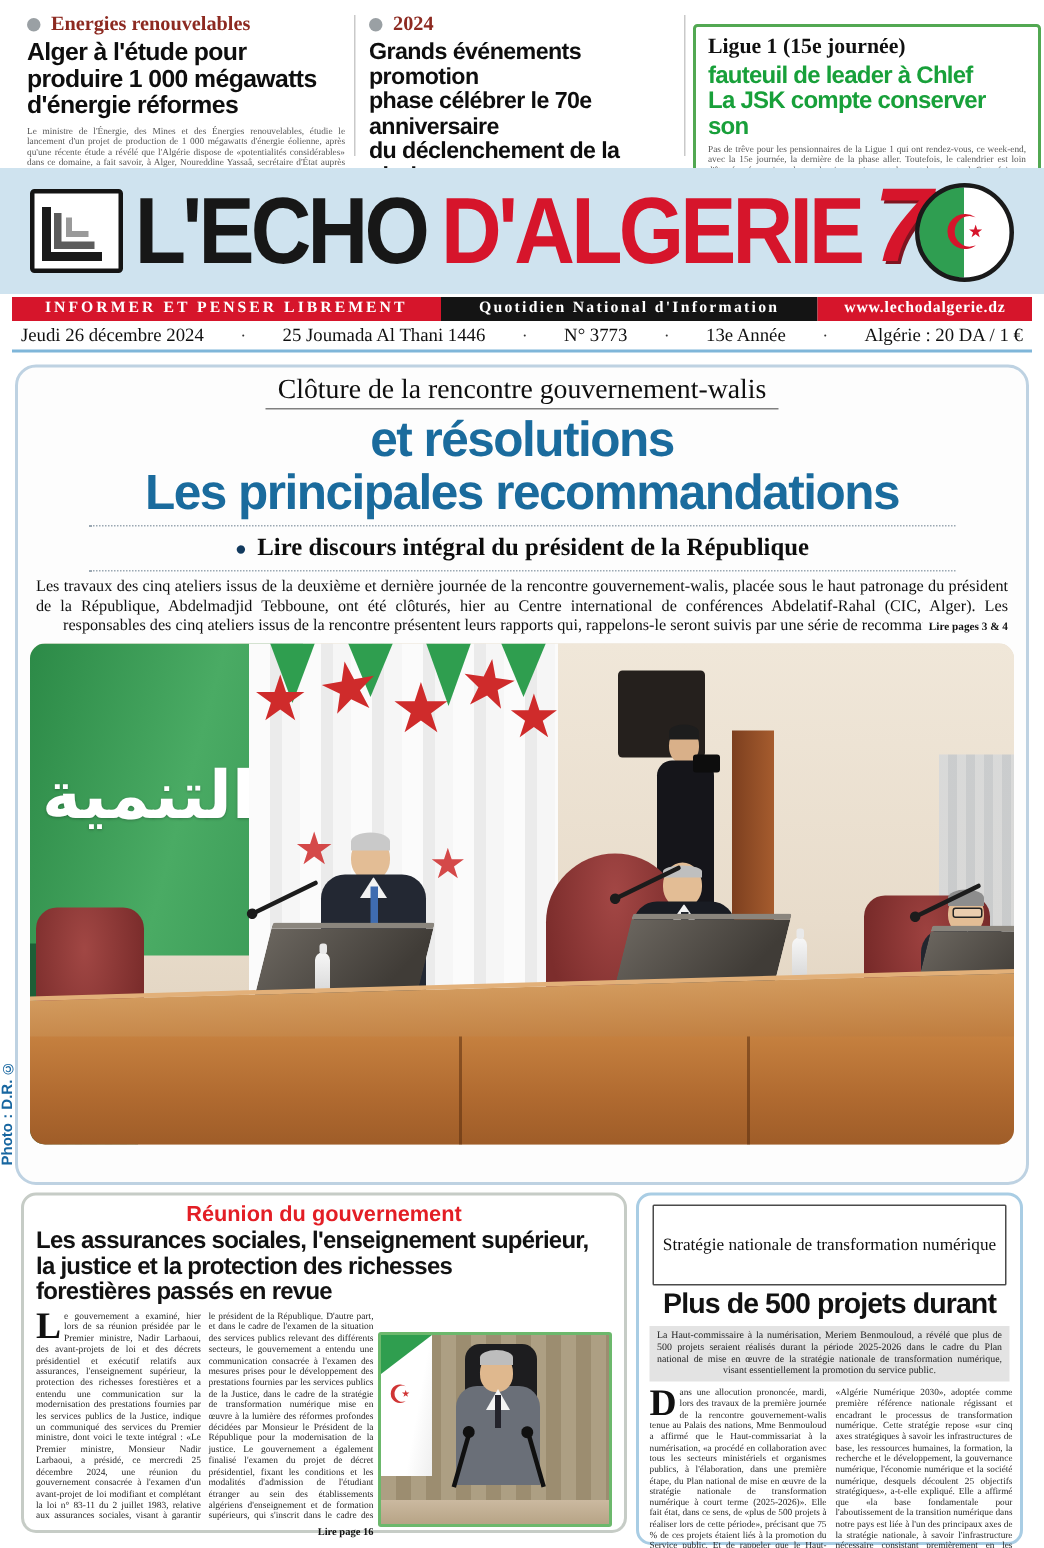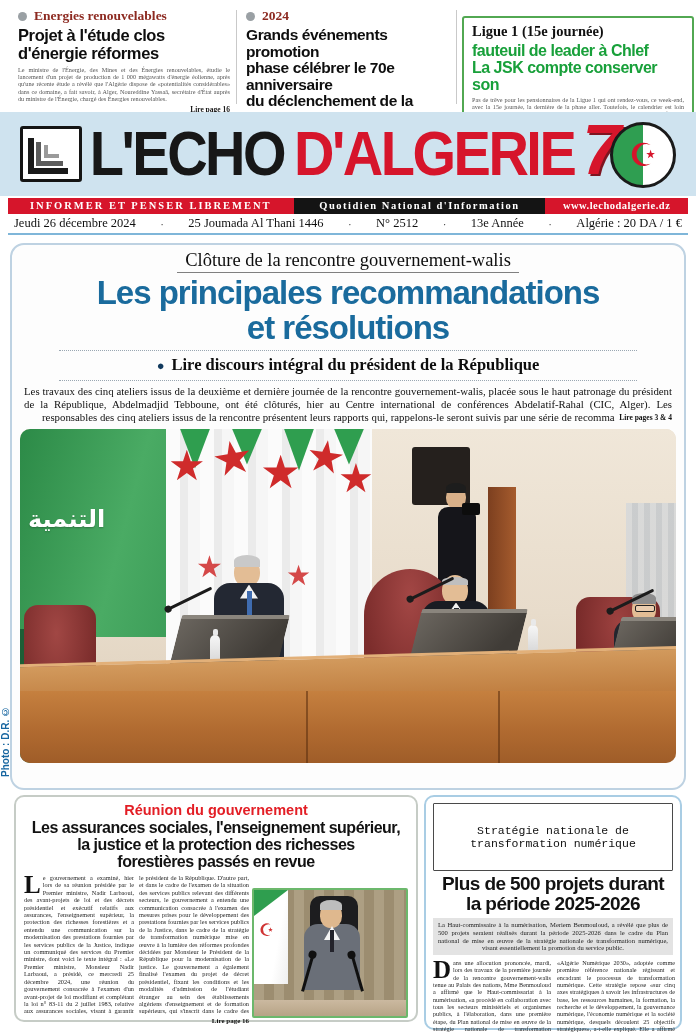--- a/index.html
+++ b/index.html
@@ -71,21 +71,21 @@
   .m-lead{position:relative;font-size:10.8px;line-height:13.2px;text-align:justify;
           text-align-last:center;margin:3px 4px 0;color:#101010;}
   .m-pages{position:absolute;right:0;bottom:0;font-size:7.5px;font-weight:bold;background:#fdfdfd;padding-left:4px;}
 
   
   .photo-scene{position:relative;margin-top:4px;height:334px;border-radius:10px;overflow:hidden;background:#e7dccc;}
   .sc{position:absolute;}
   .sc-wall{inset:0;background:linear-gradient(180deg,#f0e7d9 0%,#e8dccb 55%,#dccdb8 100%);}
   .sc-green{left:0;top:0;width:182px;height:208px;
             background:linear-gradient(105deg,#2c8a47 0%,#4aab64 55%,#379754 100%);}
-  .sc-arabic{left:8px;top:76px;color:#fff;font-weight:bold;font-size:24px;
+  .sc-arabic{left:8px;top:76px;color:#fff;font-weight:bold;font-size:44px;
              font-family:"DejaVu Sans",sans-serif;text-shadow:0 1px 2px rgba(0,0,0,.25);}
   .sc-curtain{left:0;top:200px;width:72px;height:134px;
               background:repeating-linear-gradient(90deg,#1d5e36 0 5px,#2a7a48 5px 10px);}
   .sc-flags{left:146px;top:0;width:206px;height:262px;
             background:repeating-linear-gradient(90deg,#fbfbfb 0 14px,#ebebeb 14px 22px,#f6f6f6 22px 34px);}
   .st{position:absolute;font-family:"DejaVu Sans",sans-serif;}
   .st-r{color:#cf2b2b;}
   .gw{position:absolute;background:#2f9e4f;clip-path:polygon(0 0,100% 0,50% 100%);}
   .sc-speaker{left:392px;top:18px;width:58px;height:58px;background:#25201d;border-radius:3px;}
   .sc-wood{left:468px;top:58px;width:28px;height:155px;background:linear-gradient(90deg,#7c3f1f,#a65c2e);}
@@ -118,21 +118,21 @@
   .seam{position:absolute;top:0;width:2px;height:100%;background:rgba(90,45,15,.55);}
 
   .photo-credit{position:absolute;left:0px;top:706px;writing-mode:vertical-rl;transform:rotate(180deg);
                 color:#1766a0;font-family:"Liberation Sans",sans-serif;font-weight:bold;font-size:10px;}
 
   
   .bl-box{position:absolute;left:14px;top:795px;width:404px;height:227px;box-sizing:border-box;
           border:2px solid #c6ccc6;border-radius:10px;background:#fff;padding:5px 8px;}
   .bl-kicker{text-align:center;color:#e31e25;font-family:"Liberation Sans",sans-serif;
              font-size:14.5px;font-weight:bold;}
-  .bl-headline{text-align:center;font-family:"Liberation Sans",sans-serif;font-weight:800;
+  .bl-headline{text-align:left;font-family:"Liberation Sans",sans-serif;font-weight:800;
                font-size:16px;line-height:17px;letter-spacing:-0.5px;color:#121212;margin-top:1px;white-space:nowrap;}
   .bl-body{position:relative;margin-top:4px;height:152px;}
   .bl-col{position:absolute;top:0;width:110px;height:140px;overflow:hidden;font-size:6.3px;
           line-height:7.4px;text-align:justify;color:#262626;}
   .blc1{left:0;}.blc2{left:115px;}
   .dropcap{float:left;font-size:25px;line-height:21px;font-weight:bold;padding-right:2px;color:#111;}
   .bl-ref{position:absolute;left:115px;top:143px;width:110px;text-align:right;font-weight:bold;font-size:7px;}
   .bl-photo{position:absolute;right:0;top:14px;width:152px;height:126px;border:2px solid #6cb86c;
             border-radius:2px;overflow:hidden;background:repeating-linear-gradient(90deg,#ad9f83 0 10px,#9c8d70 10px 20px);}
   .blp{position:absolute;}
@@ -149,21 +149,21 @@
   .blp-mic::after{content:"";position:absolute;left:-3px;top:-6px;width:8px;height:8px;border-radius:50%;background:#101010;}
   .blp-m1{left:52px;top:66px;transform:rotate(16deg);}
   .blp-m2{left:102px;top:66px;transform:rotate(-16deg);}
   .blp-desk{left:0;bottom:0;width:100%;height:16px;background:linear-gradient(#cbb9a0,#b7a486);}
 
   
   .br-box{position:absolute;left:424px;top:795px;width:258px;height:235px;box-sizing:border-box;
           border:2px solid #a9cde4;border-radius:10px;background:#fff;padding:6px 7px;}
   .br-kicker-wrap{text-align:center;}
   .br-kicker{display:inline-block;border:1.5px solid #4a4a4a;border-radius:1px;padding:20px 6px;
-             font-family:Liberation Mono, monospace;font-size:11.5px;color:#101010;}
+             font-family:Liberation Serif, serif;font-size:11.5px;color:#101010;}
   .br-headline{text-align:center;font-family:"Liberation Sans",sans-serif;font-weight:800;
                font-size:19px;line-height:20px;letter-spacing:-0.6px;color:#121212;margin-top:3px;}
   .br-lead{margin-top:4px;background:#e3e3e3;padding:3px 5px;font-size:6.6px;line-height:7.8px;
            text-align:justify;text-align-last:center;color:#222;}
   .br-body{position:relative;margin-top:4px;height:112px;}
   .br-col{position:absolute;top:0;width:118px;height:112px;overflow:hidden;font-size:6.2px;
           line-height:7.3px;text-align:justify;color:#262626;}
   .brc1{left:0;}.brc2{left:124px;}
 </style>
 </head>
@@ -174,21 +174,22 @@
   <div class="top-strip">
     <div class="ts-div ts-div1"></div>
     <div class="ts-div ts-div2"></div>
 
     <div class="ts-art ts-left">
       <div class="kick">
         <span class="dot"></span>
         <span>Energies renouvelables</span>
       </div>
       <div class="ts-headline">
-        <div>Projet à l'étude clos</div>
+        <div>Alger à l'étude pour</div>
+        <div>produire 1 000 mégawatts</div>
         <div>d'énergie réformes</div>
       </div>
       <div class="ts-lead">Le ministre de l'Énergie, des Mines et des Énergies renouvelables, étudie le lancement d'un projet de production de 1 000 mégawatts d'énergie éolienne, après qu'une récente étude a révélé que l'Algérie dispose de «potentialités considérables» dans ce domaine, a fait savoir, à Alger, Noureddine Yassaâ, secrétaire d'État auprès du ministre de l'Énergie, chargé des Énergies renouvelables.</div>
       <div class="page-ref">Lire page 16</div>
     </div>
 
     <div class="ts-art ts-center">
       <div class="kick">
         <span class="dot"></span>
         <span>2024</span>
@@ -235,34 +236,34 @@
     <div class="ib-left">INFORMER ET PENSER LIBREMENT</div>
     <div class="ib-center">Quotidien National d'Information</div>
     <div class="ib-right">www.lechodalgerie.dz</div>
   </div>
 
   <div class="dateline">
     <span>Jeudi 26 décembre 2024</span>
     <span class="dl-sep">·</span>
     <span>25 Joumada Al Thani 1446</span>
     <span class="dl-sep">·</span>
-    <span>N° 2512</span>
+    <span>N° 3773</span>
     <span class="dl-sep">·</span>
     <span>13e Année</span>
     <span class="dl-sep">·</span>
     <span>Algérie : 20 DA / 1 €</span>
   </div>
 
   <div class="main-box">
     <div class="m-kicker">
       <span>Clôture de la rencontre gouvernement-walis</span>
     </div>
     <div class="m-headline">
+      <div>et résolutions</div>
       <div>Les principales recommandations</div>
-      <div>et résolutions</div>
     </div>
     <div class="m-dotted"></div>
     <div class="m-bullet">
       <span class="blt">●</span><span>Lire discours intégral du président de la République</span>
     </div>
     <div class="m-dotted"></div>
     <div class="m-lead">
       <span>Les travaux des cinq ateliers issus de la deuxième et dernière journée de la rencontre gouvernement-walis, placée sous le haut patronage du président de la République, Abdelmadjid Tebboune, ont été clôturés, hier au Centre international de conférences Abdelatif-Rahal (CIC, Alger). Les responsables des cinq ateliers issus de la rencontre présentent leurs rapports qui, rappelons-le seront suivis par une série de recommandations.</span>
       <span class="m-pages">Lire pages 3 &amp; 4</span>
     </div>
@@ -377,21 +378,20 @@
       </div>
     </div>
   </div>
 
   <div class="br-box">
     <div class="br-kicker-wrap">
       <span class="br-kicker">Stratégie nationale de transformation numérique</span>
     </div>
     <div class="br-headline">
       <div>Plus de 500 projets durant</div>
-      <div>la période 2025-2026</div>
     </div>
     <div class="br-lead">La Haut-commissaire à la numérisation, Meriem Benmouloud, a révélé que plus de 500 projets seraient réalisés durant la période 2025-2026 dans le cadre du Plan national de mise en œuvre de la stratégie nationale de transformation numérique, visant essentiellement la promotion du service public.</div>
     <div class="br-body">
       <div class="br-col brc1">
         <span class="dropcap">D</span><span>ans une allocution prononcée, mardi, lors des travaux de la première journée de la rencontre gouvernement-walis tenue au Palais des nations, Mme Benmouloud a affirmé que le Haut-commissariat à la numérisation, «a procédé en collaboration avec tous les secteurs ministériels et organismes publics, à l'élaboration, dans une première étape, du Plan national de mise en œuvre de la stratégie nationale de transformation numérique à court terme (2025-2026)». Elle fait état, dans ce sens, de «plus de 500 projets à réaliser lors de cette période», précisant que 75 % de ces projets étaient liés à la promotion du Service public. Et de rappeler que le Haut-commissariat s'efforce, depuis sa création, d'asseoir les fondements de la transformation numérique, à commencer par l'élaboration de la stratégie nationale de transformation numérique :</span>
       </div>
       <div class="br-col brc2">
         <span>«Algérie Numérique 2030», adoptée comme première référence nationale régissant et encadrant le processus de transformation numérique. Cette stratégie repose «sur cinq axes stratégiques à savoir les infrastructures de base, les ressources humaines, la formation, la recherche et le développement, la gouvernance numérique, l'économie numérique et la société numérique, desquels découlent 25 objectifs stratégiques», a-t-elle expliqué. Elle a affirmé que «la base fondamentale pour l'aboutissement de la transition numérique dans notre pays est liée à l'un des principaux axes de la stratégie nationale, à savoir l'infrastructure nécessaire consistant premièrement en les réseaux de communication de haute qualité, un créneau dans lequel l'État a franchi, à la faveur des efforts du ministère de la Poste et des Télécommunications...</span>
       </div>
     </div>

